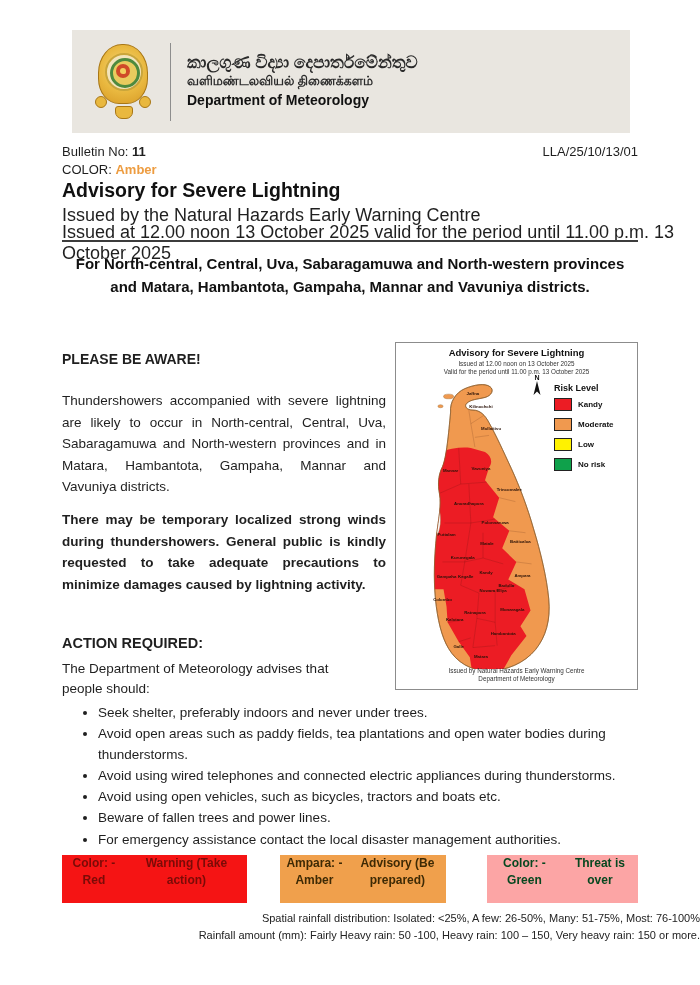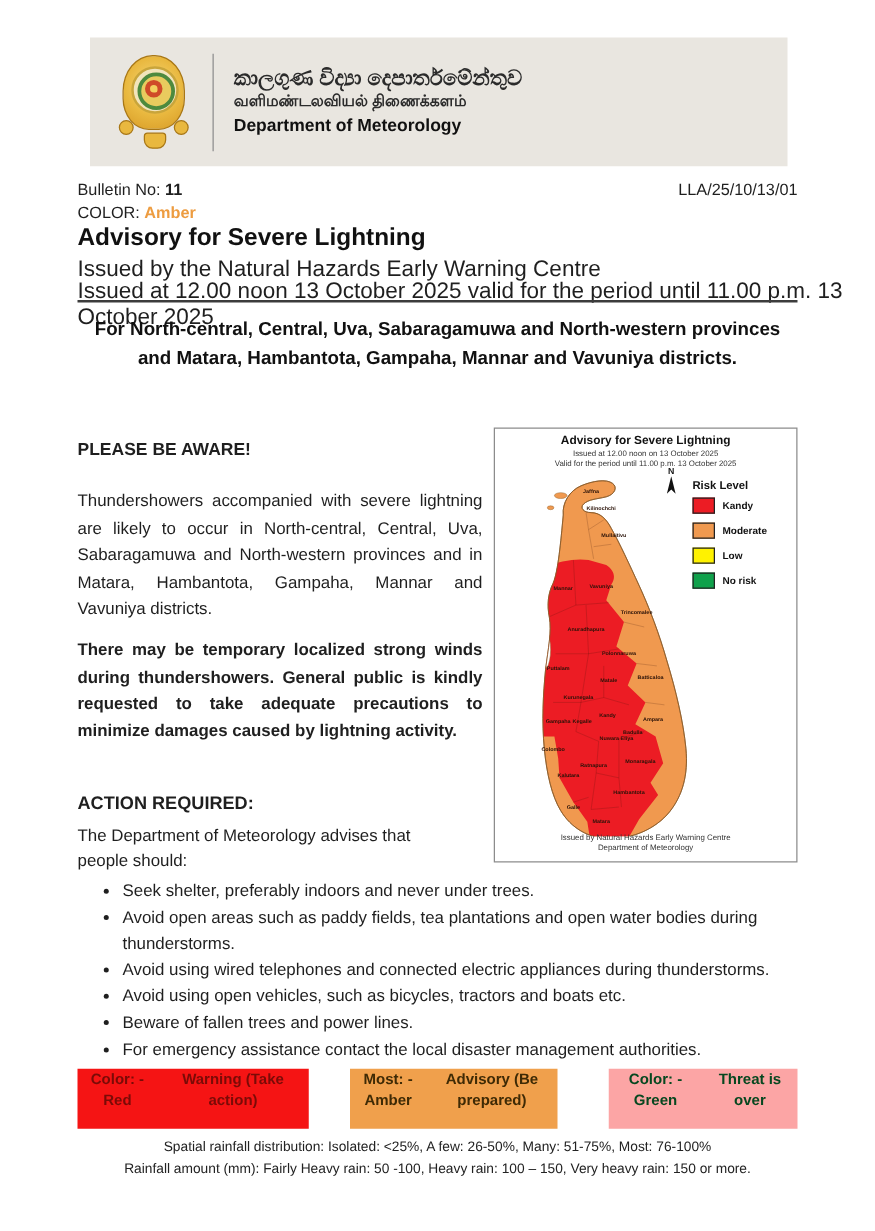--- a/index.html
+++ b/index.html
@@ -66,21 +66,21 @@
   .legend-label{font-size:8px;font-weight:bold;color:#111;}
   .island-svg{position:absolute;left:2px;top:34px;}
   .district-label{font-size:4.3px;font-weight:bold;fill:#2a1208;font-family:"Liberation Sans","DejaVu Sans",sans-serif;}
   .map-attrib{position:absolute;left:0;width:100%;text-align:center;font-size:6.3px;color:#333;}
   .map-attrib1{bottom:15px;} .map-attrib2{bottom:7px;}
   
   .status-box{position:absolute;top:855px;height:48px;display:flex;justify-content:center;
               text-align:center;font-size:12px;font-weight:bold;line-height:1.45;box-sizing:border-box;}
   .box-red{left:62px;width:185px;} .box-amber{left:280px;width:166px;} .box-green{left:487px;width:151px;}
   
-  .footer-line{position:absolute;left:0;width:100%;text-align:center;font-size:11px;color:#222;}
+  .footer-line{position:absolute;left:0;width:100%;text-align:right;font-size:11px;color:#222;}
   .footer1{top:912px;} .footer2{top:929px;}
 </style>
 </head>
 <body>
 
 <div class="page">
 
   <div class="letterhead">
     <div class="emblem">
       <div class="emblem-footL"></div>
@@ -216,21 +216,21 @@
     <li>Avoid using open vehicles, such as bicycles, tractors and boats etc.</li>
     <li>Beware of fallen trees and power lines.</li>
     <li>For emergency assistance contact the local disaster management authorities.</li>
   </ul>
 
   <div class="status-box box-red" style="background: rgb(245, 20, 20); color: rgb(122, 11, 7);">
     <div>Color: -Red</div>
     <div>Warning (Take action)</div>
   </div>
   <div class="status-box box-amber" style="background: rgb(240, 160, 76); color: rgb(62, 42, 5);">
-    <div>Most: -Amber</div>
+    <div>Ampara: -Amber</div>
     <div>Advisory (Be prepared)</div>
   </div>
   <div class="status-box box-green" style="background: #fca5a5; color: rgb(6, 71, 31);">
     <div>Color: -Green</div>
     <div>Threat is over</div>
   </div>
 
   <div class="footer-line footer1">Spatial rainfall distribution: Isolated: &lt;25%, A few: 26-50%, Many: 51-75%, Most: 76-100%</div>
   <div class="footer-line footer2">Rainfall amount (mm): Fairly Heavy rain: 50 -100, Heavy rain: 100 – 150, Very heavy rain: 150 or more.</div>
 

